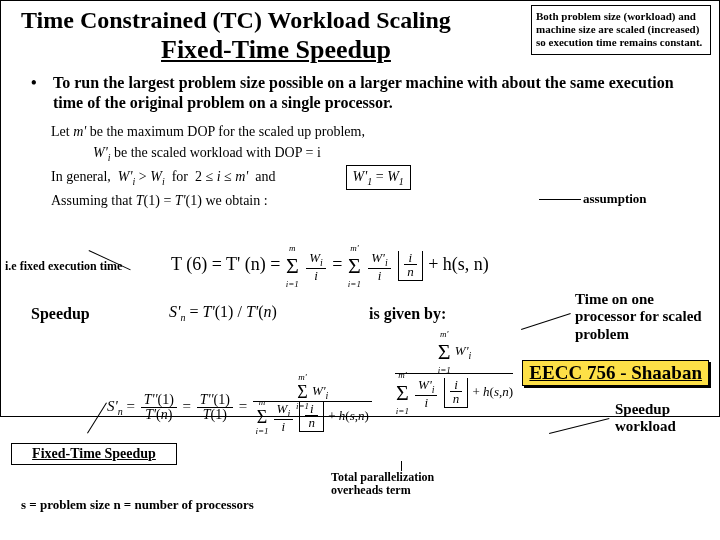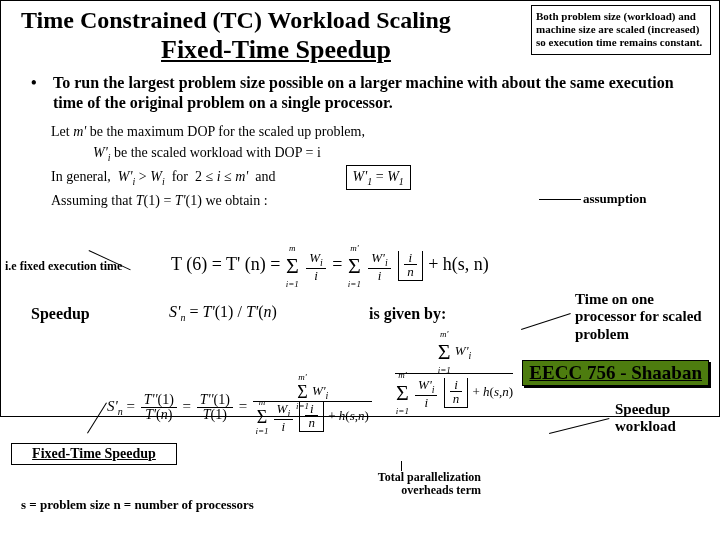--- a/index.html
+++ b/index.html
@@ -232,40 +232,40 @@
     font-weight: bold;
   }
 
   .overheads {
     position: absolute;
     top: 470px;
     left: 330px;
     width: 150px;
     font-size: 12px;
     font-weight: bold;
-    text-align: right;
+    text-align: left;
     line-height: 1.1;
   }
   .overheads-line {
     position: absolute;
     top: 460px;
     left: 400px;
     width: 1px;
     height: 10px;
     border-left: 1px solid #000;
   }
 
   .course {
     position: absolute;
     bottom: 30px;
     right: 10px;
     font-size: 19px;
     font-weight: bold;
     text-decoration: underline;
-    background: #4d7c0f;
+    background: #fde047;
     border: 1px solid #000;
     box-shadow: 2px 2px 0 #000;
     padding: 1px 6px;
   }
   .footer2 {
     position: absolute;
     bottom: 6px;
     right: 12px;
     font-size: 11px;
     font-weight: bold;

